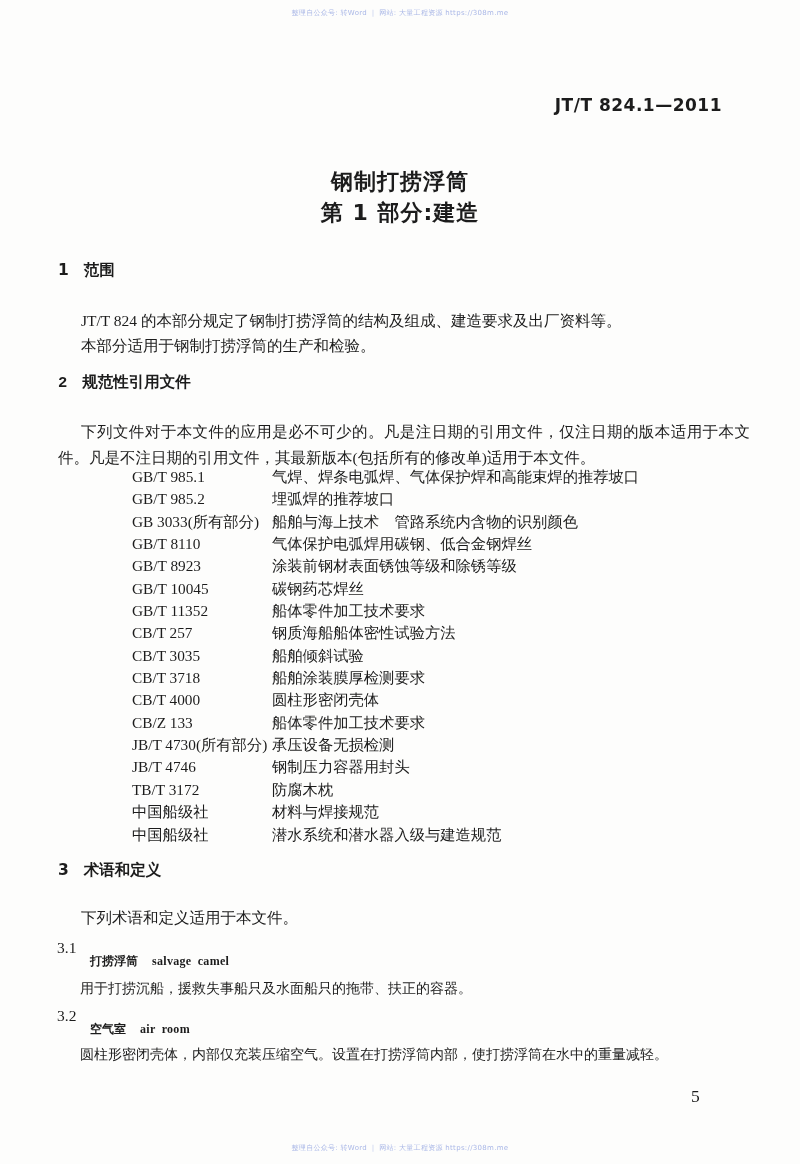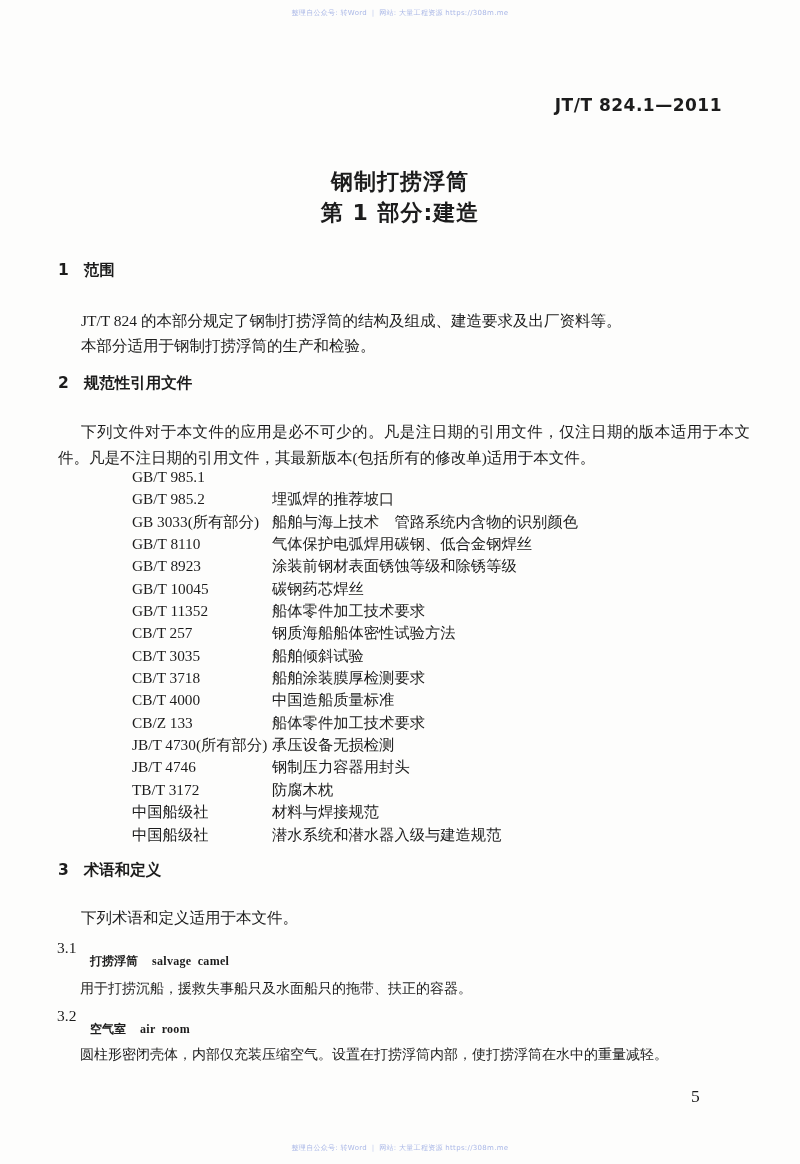--- a/index.html
+++ b/index.html
@@ -40,21 +40,21 @@
     letter-spacing:1px;
   }
   
   .sec-heading{
     position:absolute;left:58px;
     font-family:"DejaVu Sans",sans-serif;
     font-weight:bold;font-size:15.5px;line-height:17px;
   }
   .sec-heading .sec-num{display:inline-block;margin-right:15px;font-weight:bold;}
   #s1-heading{top:262px;}
-  #s2-heading{top:375px;}
+  #s2-heading{top:375px;font-family:Liberation Mono, monospace;}
   #s3-heading{top:862px;}
   
   .para{
     position:absolute;left:58px;width:692px;
     font-size:15.5px;line-height:25.5px;
     text-indent:23px;
     text-align:justify;
   }
   #s1-p1{top:308px;}
   #s1-p2{top:333px;}
@@ -119,20 +119,21 @@
   <div class="para" id="s1-p2">本部分适用于钢制打捞浮筒的生产和检验。</div>
 
   <div class="sec-heading" id="s2-heading">
     <span class="sec-num">2</span><span>规范性引用文件</span>
   </div>
   <div class="para" id="s2-intro">下列文件对于本文件的应用是必不可少的。凡是注日期的引用文件，仅注日期的版本适用于本文件。凡是不注日期的引用文件，其最新版本(包括所有的修改单)适用于本文件。</div>
 
   <div class="ref-list">
     <div class="ref-row">
         <span class="ref-code">GB/T 985.1</span>
+        <span class="ref-title">气焊、焊条电弧焊、气体保护焊和高能束焊的推荐坡口</span>
       </div>
     <div class="ref-row">
         <span class="ref-code">GB/T 985.2</span>
         <span class="ref-title">埋弧焊的推荐坡口</span>
       </div>
     <div class="ref-row">
         <span class="ref-code">GB 3033(所有部分)</span>
         <span class="ref-title">船舶与海上技术　管路系统内含物的识别颜色</span>
       </div>
     <div class="ref-row">
@@ -158,21 +159,21 @@
     <div class="ref-row">
         <span class="ref-code">CB/T 3035</span>
         <span class="ref-title">船舶倾斜试验</span>
       </div>
     <div class="ref-row">
         <span class="ref-code">CB/T 3718</span>
         <span class="ref-title">船舶涂装膜厚检测要求</span>
       </div>
     <div class="ref-row">
         <span class="ref-code">CB/T 4000</span>
-        <span class="ref-title">中国造船质量标准</span>
+        <span class="ref-title">圆柱形密闭壳体</span>
       </div>
     <div class="ref-row">
         <span class="ref-code">CB/Z 133</span>
         <span class="ref-title">船体零件加工技术要求</span>
       </div>
     <div class="ref-row">
         <span class="ref-code">JB/T 4730(所有部分)</span>
         <span class="ref-title">承压设备无损检测</span>
       </div>
     <div class="ref-row">

